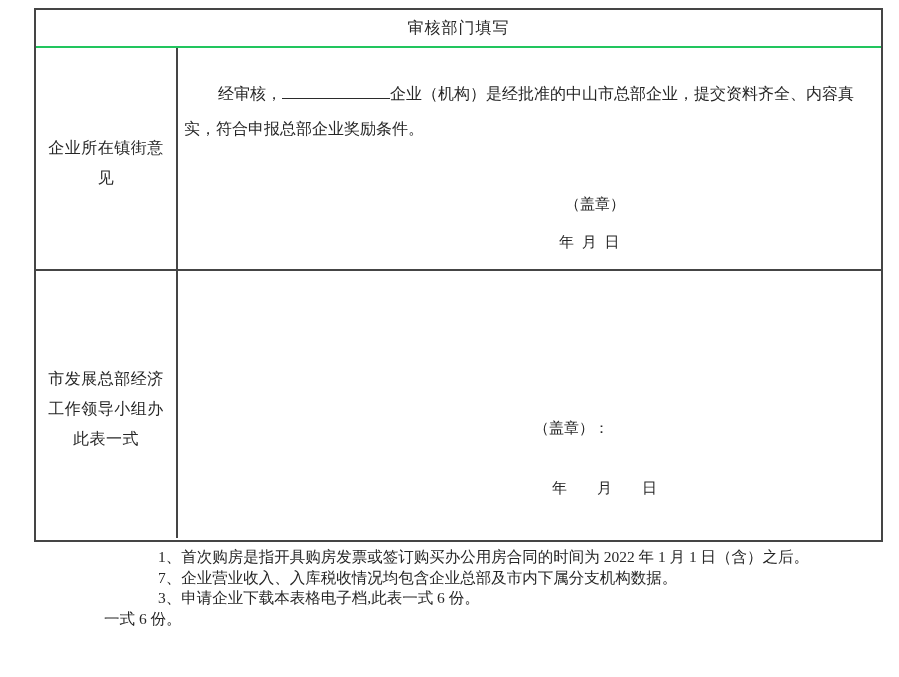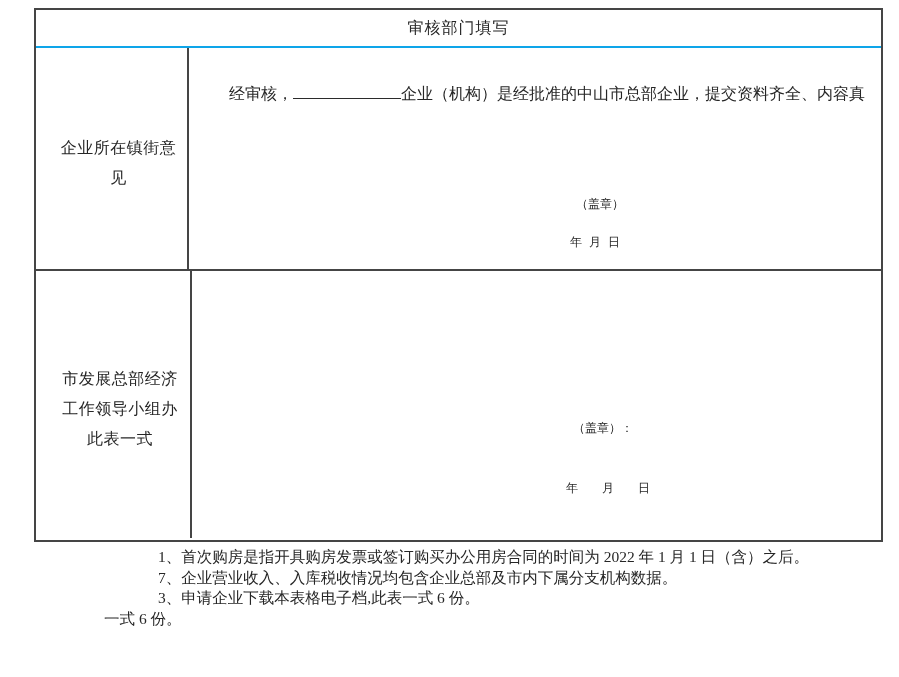--- a/index.html
+++ b/index.html
@@ -12,51 +12,51 @@
   .page { position: relative; width: 899px; height: 677px; background: #fff; overflow: hidden; }
 
   
   .form-table {
     position: absolute; left: 34px; top: 8px;
     width: 849px; height: 534px;
     border: 2px solid #454545;
   }
   .header-row {
     height: 38px;
-    border-bottom: 2px solid #0ea5e9;
+    border-bottom: 2px solid #22c55e;
     display: flex; align-items: center; justify-content: center;
     font-size: 16px; letter-spacing: 1px;
   }
   .trow { display: flex; }
   .trow-1 { height: 223px; border-bottom: 2px solid #454545; }
   .trow-2 { height: 267px; }
   .label-cell {
     width: 142px; border-right: 2px solid #454545;
     display: flex; flex-direction: column; align-items: center; justify-content: center;
-    font-size: 16px; letter-spacing: 0.5px; text-align: center; margin-left: 14px;
+    font-size: 16px; letter-spacing: 0.5px; text-align: center;
   }
   .label-cell .lline { line-height: 30px; }
   .label-pad { margin-top: 8px; }
   .content-cell { flex: 1; position: relative; }
 
   
   .para { padding: 28px 16px 0 6px; font-size: 16px; }
   .pline { line-height: 35px; white-space: nowrap; }
   .pline-1 { text-indent: 34px; }
   .blank {
     display: inline-block; width: 108px; height: 13px;
     border-bottom: 1px solid #2b2b2b;
   }
 
   .stamp-line, .date-line {
-    position: absolute; font-size: 12px; white-space: nowrap; line-height: 18px;
+    position: absolute; font-size: 15px; white-space: nowrap; line-height: 18px;
   }
   .stamp-1 { left: 387px; top: 147px; }
   .date-1  { left: 381px; top: 185px; word-spacing: 4px; }
-  .stamp-2 { left: 381px; top: 148px; }
+  .stamp-2 { left: 356px; top: 148px; }
   .date-2  { left: 374px; top: 208px; }
 
   
   .notes { position: absolute; left: 104px; top: 547px; width: 790px; font-size: 15.5px; }
   .note-line { line-height: 20.7px; white-space: nowrap; }
   .notes-label { padding-left: 11px; }
   .note-item { padding-left: 54px; }
   .note-cont { padding-left: 0; }
 </style>
 </head>
@@ -75,20 +75,21 @@
         <div class="label-pad">
           <div class="lline">企业所在镇街意</div>
           <div class="lline">见</div>
         </div>
       </div>
       <div class="content-cell">
         <div class="para">
           <div class="pline pline-1">
             <span>经审核，</span><span class="blank"></span><span>企业（机构）是经批准的中山市总部企业，提交资料齐全、内容真</span>
           </div>
+          <div class="pline">实，符合申报总部企业奖励条件。</div>
         </div>
         <div class="stamp-line stamp-1">（盖章）</div>
         <div class="date-line date-1">年 月 日</div>
       </div>
     </div>
 
     <div class="trow trow-2">
       <div class="label-cell">
         <div class="label-pad">
           <div class="lline">市发展总部经济</div>

